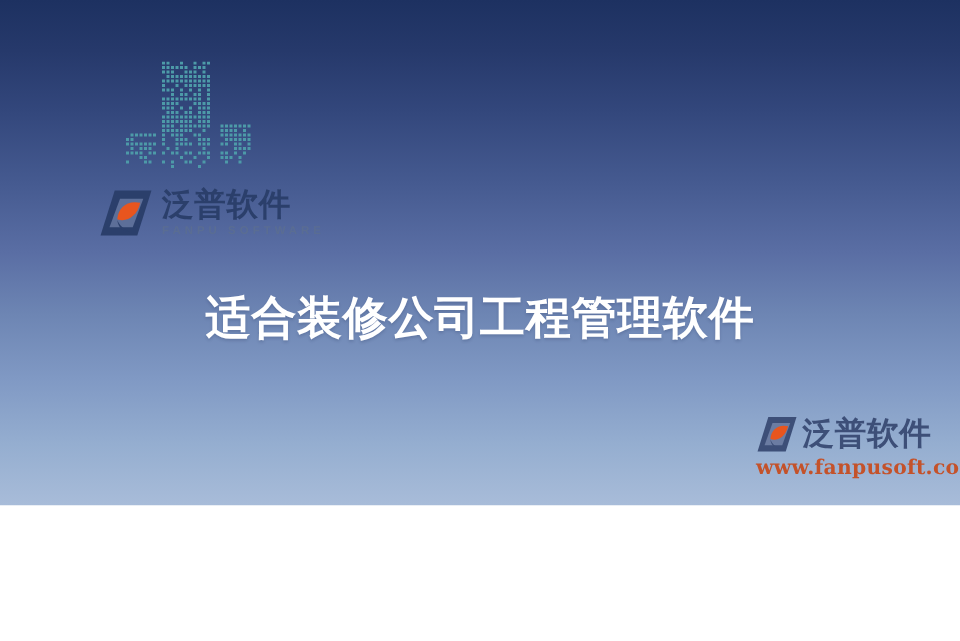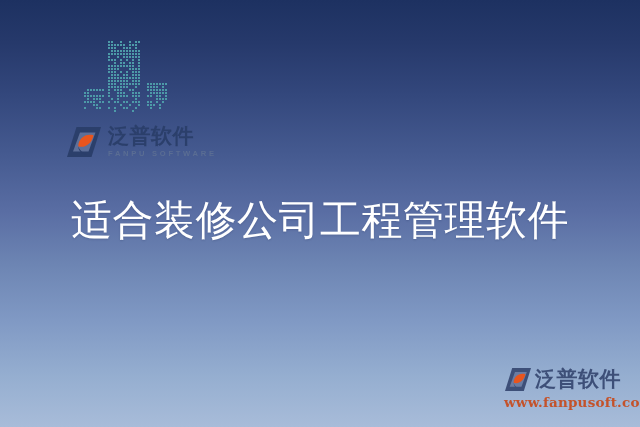--- a/index.html
+++ b/index.html
@@ -4,21 +4,21 @@
 <title>泛普软件</title>
 <style>
   html, body {
     margin: 0;
     padding: 0;
     background: #ffffff;
   }
   #poster {
     position: relative;
     width: 640px;
-    height: 427px;
+    height: 337px;
     overflow: hidden;
     font-family: "Liberation Sans", "DejaVu Sans", sans-serif;
     background: linear-gradient(to bottom,
         #1d3161 0%,
         #26396b 10%,
         #33477c 22%,
         #455a90 36%,
         #5a6ea4 50%,
         #6d85b3 62%,
         #8099c4 75%,
@@ -78,22 +78,22 @@
 
   
   #headline {
     position: absolute;
     left: 0;
     top: 193px;
     width: 640px;
     text-align: center;
     color: #ffffff;
     font-family: "DejaVu Serif", "Liberation Serif", serif;
-    font-size: 41px;
-    font-weight: 400;
+    font-size: 30px;
+    font-weight: 700;
     line-height: 1.32;
     letter-spacing: 0.5px;
     text-shadow: 0 1px 2px rgba(20, 35, 70, 0.18);
   }
   #headline .line { display: block; white-space: nowrap; }
 
   
   #watermark {
     position: absolute;
     right: 8px;

